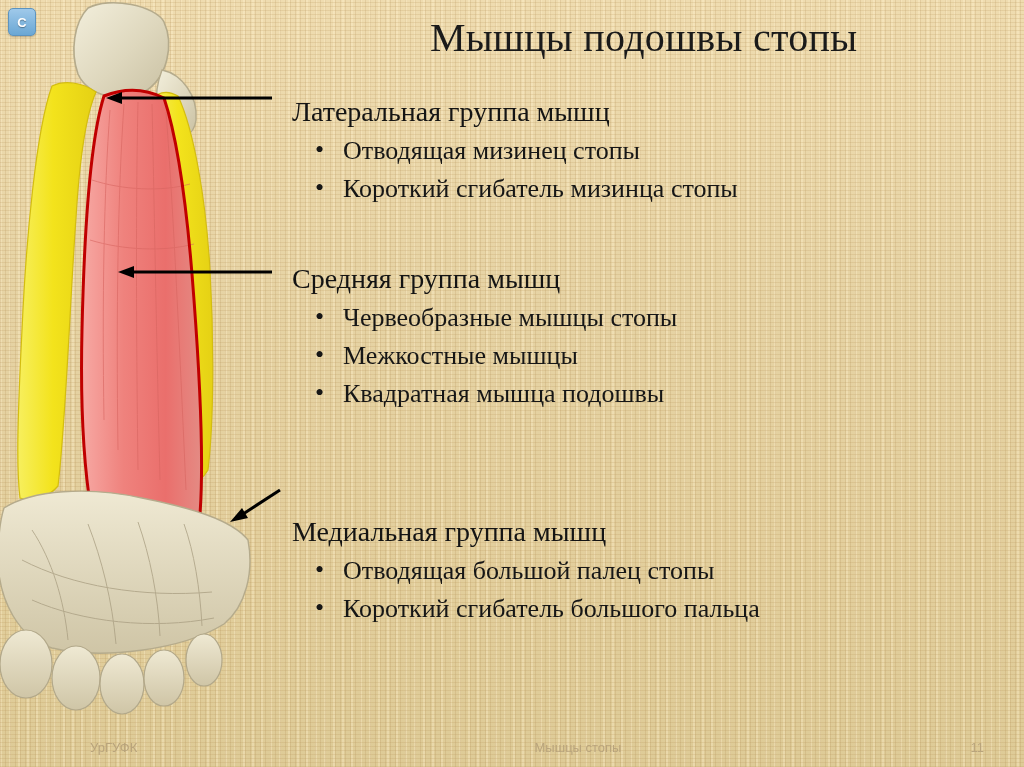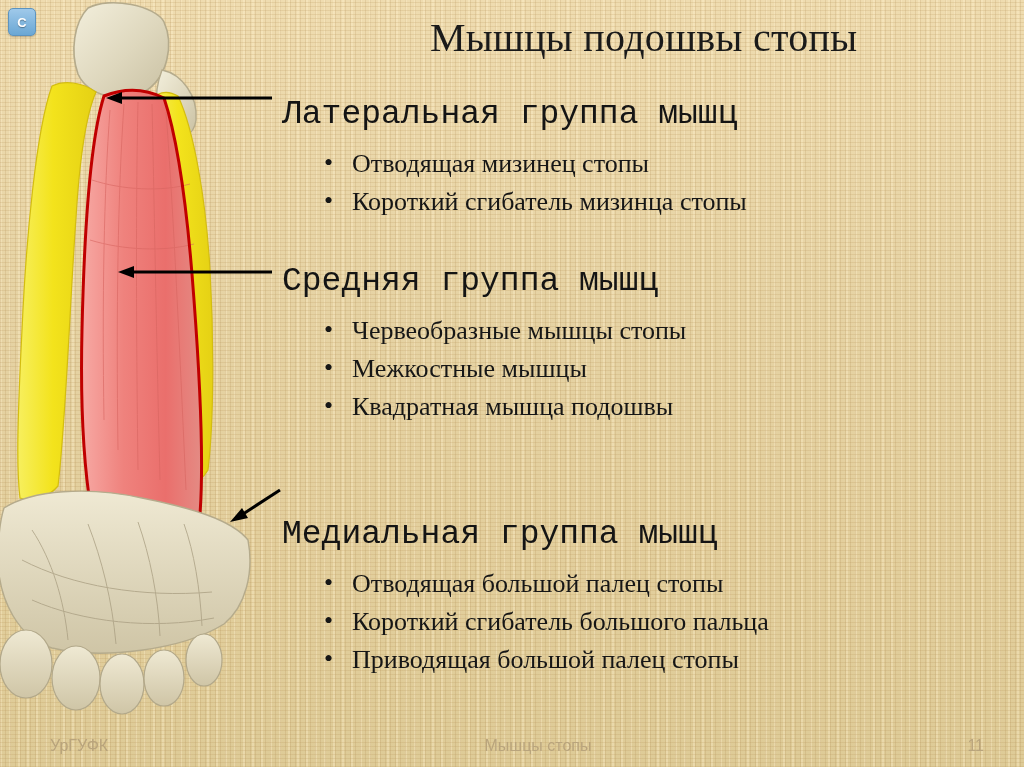--- a/index.html
+++ b/index.html
@@ -67,29 +67,28 @@
     width: 300px;
     height: 720px;
   }
 
   
   .group {
     position: absolute;
     left: 278px;
   }
   .group-heading {
-    font-size: 33px;
+    font-size: 28px;
     color: #141414;
     white-space: nowrap;
-    margin: 0 0 4px 4px;
-    font-family: Liberation Mono, monospace;
+    margin: 0 0 4px 14px;
   }
   ul.bullets {
     list-style: none;
-    margin: 12px;
+    margin: 3px;
     padding: 0;
   }
   ul.bullets li {
     position: relative;
     padding-left: 62px;
     font-size: 26px;
     line-height: 38px;
     color: #161616;
     white-space: nowrap;
   }
@@ -104,22 +103,23 @@
 
   #group-lateral { top: 96px; }
   #group-middle  { top: 263px; }
   #group-medial  { top: 516px; }
 
   
   .footer-text {
     position: absolute;
     bottom: 12px;
     font-family: "Liberation Sans", sans-serif;
-    font-size: 16px;
+    font-size: 13px;
     color: #b9a47c;
+    margin-left: 40px;
   }
   #footer-left   { left: 50px; }
   #footer-center { left: 0; width: 1024px; text-align: center; padding-left: 26px; }
   #footer-right  { right: 40px; }
 </style>
 </head>
 <body>
 
 <div id="slide">
 
@@ -227,21 +227,20 @@
       <li>Межкостные мышцы</li>
       <li>Квадратная мышца подошвы</li>
     </ul>
   </div>
 
   <div class="group" id="group-medial">
     <div class="group-heading">Медиальная группа мышц</div>
     <ul class="bullets">
       <li>Отводящая большой палец стопы</li>
       <li>Короткий сгибатель большого пальца</li>
-      <li>Приводящая большой палец стопы</li>
     </ul>
   </div>
 
   <div class="footer-text" id="footer-left">УрГУФК</div>
   <div class="footer-text" id="footer-center">Мышцы стопы</div>
   <div class="footer-text" id="footer-right">11</div>
 
 </div>
 
 </body></html>

